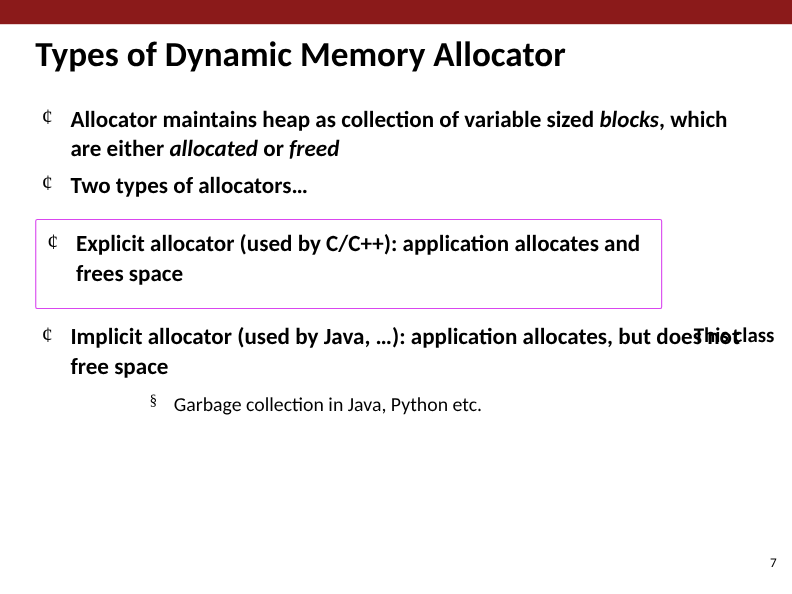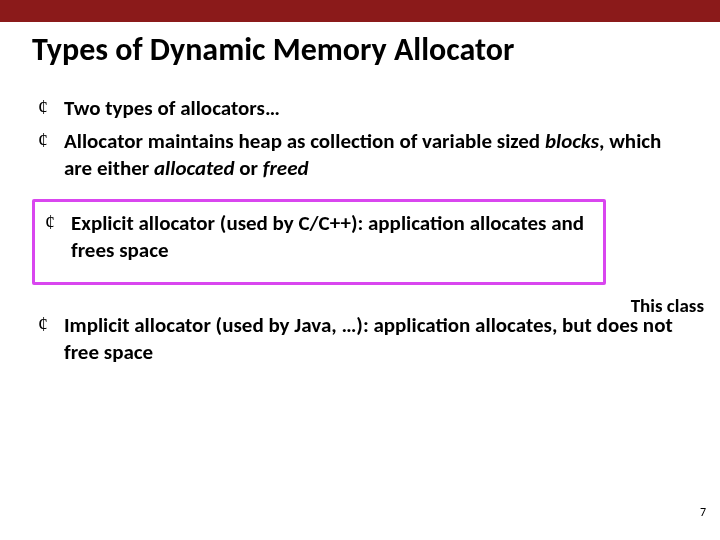--- a/index.html
+++ b/index.html
@@ -45,25 +45,25 @@
     position: absolute;
     left: 6px;
     top: 0;
     font-size: 20px;
     font-weight: 400;
     font-family: Georgia, serif;
     color: #000;
   }
   .italic { font-style: italic; }
   .boxed {
-    border: 3px solid #d946ef;
+    border: 1px solid #d946ef;
     border-radius: 2px;
     padding: 8px 4px 10px 4px;
     width: 560px;
-    margin-bottom: 27px;
+    margin-bottom: 12px;
   }
   .boxed ul.top-list { margin: 0; }
   ul.sub-list {
     list-style: none;
     padding: 0;
     margin: 8px 0 0 72px;
   }
   ul.sub-list > li {
     position: relative;
     padding-left: 22px;
@@ -106,38 +106,41 @@
 </head>
 <body>
 
 <div class="slide-wrap">
   <div class="top-bar"></div>
 
   <div class="content">
     <h1 class="title">Types of Dynamic Memory Allocator</h1>
 
     <ul class="top-list">
-      <li>Two types of allocators…</li>
       <li>
         <span>Allocator maintains heap as collection of variable sized </span><span class="italic">blocks</span><span>, which are either </span><span class="italic">allocated</span><span> or </span><span class="italic">freed</span>
       </li>
+      <li>Two types of allocators…</li>
     </ul>
 
     <div class="boxed">
       <ul class="top-list">
         <li>
           <span>Explicit allocator (used by C/C++): application allocates and frees space</span>
           <ul class="sub-list">
           </ul>
         </li>
       </ul>
     </div>
 
     <ul class="top-list">
       <li>
         <span>Implicit allocator (used by Java, …): application allocates, but does not free space</span>
+        <ul class="sub-list">
+          <li>Garbage collection in Java, Python etc.</li>
+        </ul>
       </li>
     </ul>
   </div>
 
   <div class="callout">This class</div>
   <div class="page-num">7</div>
 </div>
 
 </body></html>

